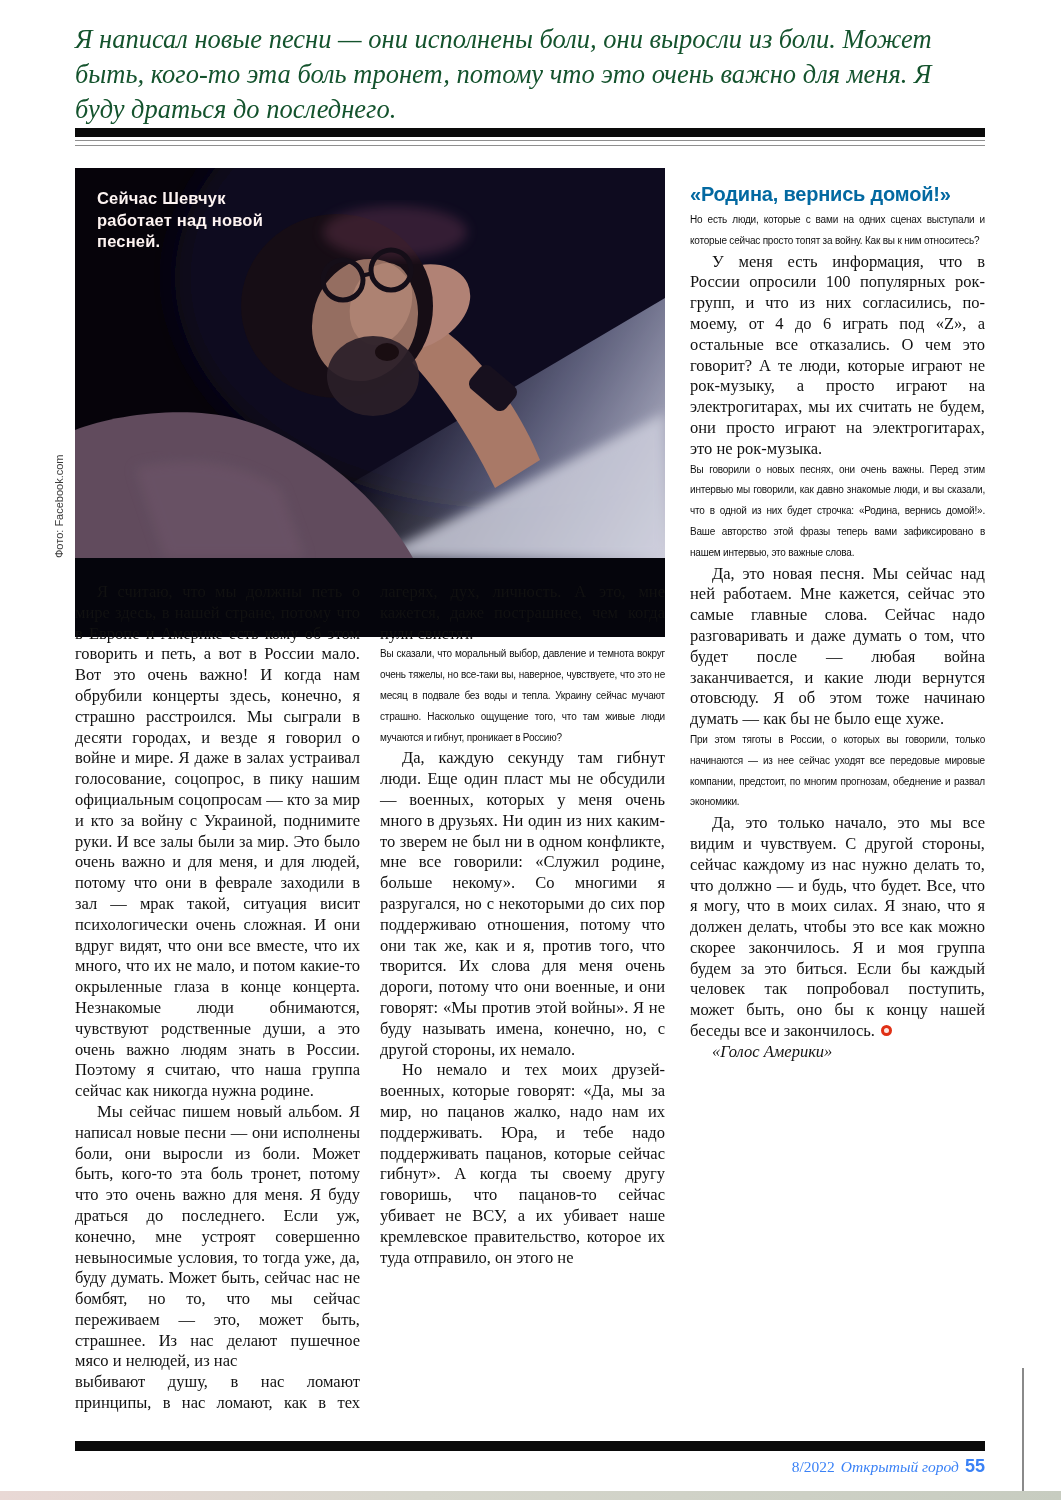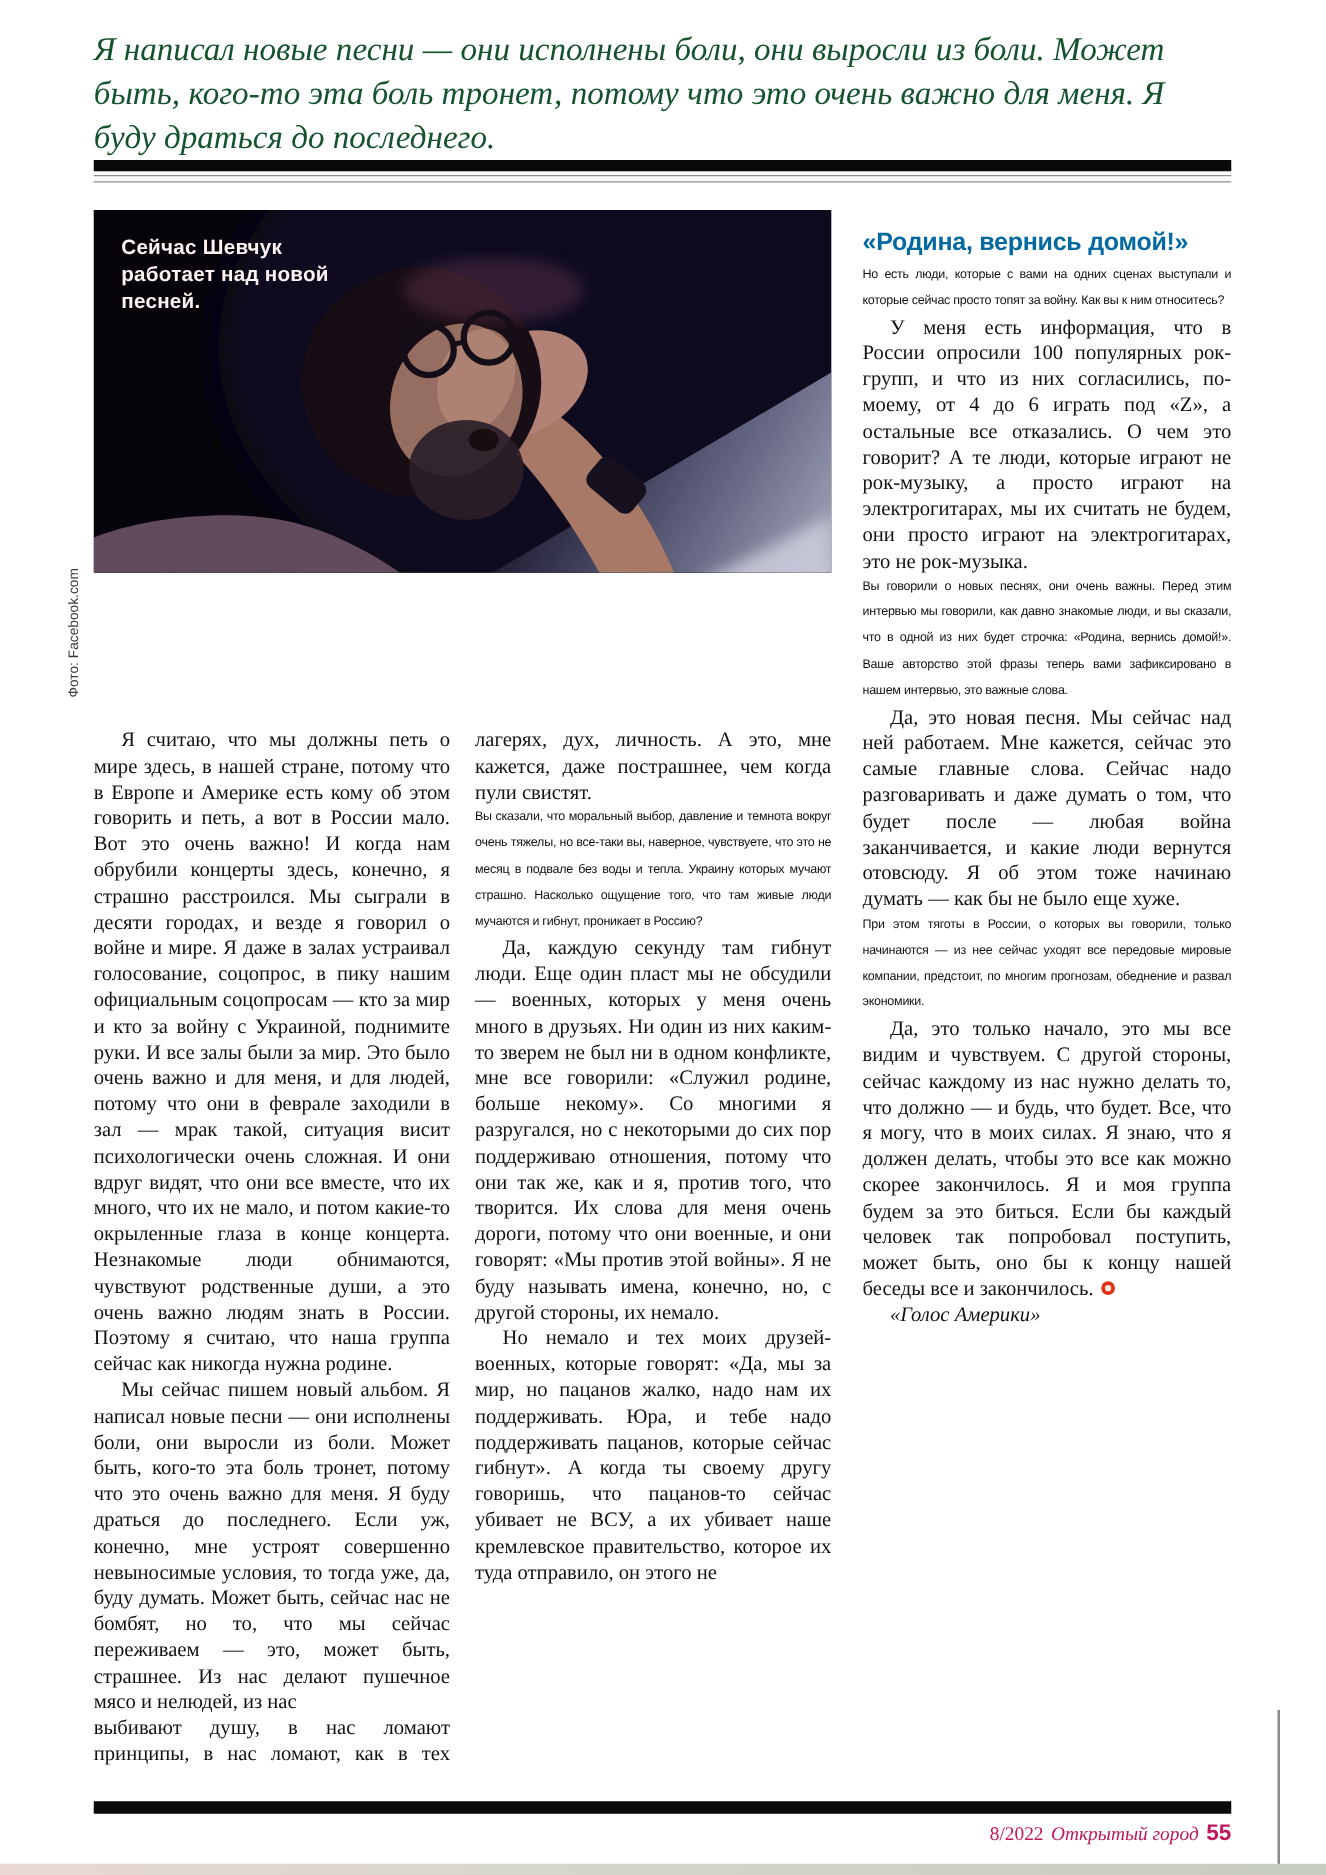--- a/index.html
+++ b/index.html
@@ -10,21 +10,21 @@
   .headline{position:absolute;left:75px;top:22px;width:912px;
             font-style:italic;font-size:26.5px;line-height:35px;color:#14532d;
             font-family:"Liberation Serif",serif;}
 
   
   .bar-thick{position:absolute;left:75px;top:128px;width:910px;height:9px;background:#0a0a0a;}
   .bar-double{position:absolute;left:75px;top:140px;width:910px;height:4px;
               border-top:1px solid #8f8f8f;border-bottom:1px solid #8f8f8f;}
 
   
-  .photo{position:absolute;left:75px;top:168px;width:590px;height:290px;overflow:hidden;background:#05050c;}
+  .photo{position:absolute;left:75px;top:168px;width:590px;height:469px;overflow:hidden;background:#05050c;}
   .photo svg{position:absolute;left:0;top:0;}
   .photo-caption{position:absolute;left:22px;top:20px;width:180px;z-index:2;
                  font-family:"Liberation Sans",sans-serif;font-weight:bold;
                  font-size:16.5px;line-height:21.5px;color:#fdf3f1;letter-spacing:.2px;}
   .photo-credit{position:absolute;left:53px;top:558px;transform-origin:0 0;transform:rotate(-90deg);
                 font-family:"Liberation Sans",sans-serif;font-size:11px;color:#3a3a3a;white-space:nowrap;}
 
   
   .cols12{position:absolute;left:75px;top:582px;width:590px;height:836px;
           column-count:2;column-gap:20px;column-fill:auto;overflow:hidden;}
@@ -38,21 +38,21 @@
   .heading{margin:10px 0 4px 0;font-family:"Liberation Sans",sans-serif;font-weight:bold;
            font-size:20px;line-height:24px;letter-spacing:-0.2px;color:#0369a1;}
   p.source{font-style:italic;text-indent:22px;text-align:left;}
 
   .endmark{display:inline-block;width:5px;height:5px;border:3px solid #e03015;border-radius:50%;
            background:#fde8e2;margin-left:6px;}
 
   
   .footer-bar{position:absolute;left:75px;top:1441px;width:910px;height:10px;background:#0a0a0a;}
   .footer{position:absolute;left:75px;top:1456px;width:910px;text-align:right;
-          font-size:15.5px;color:#be185d;}
+          font-size:15.5px;color:#3b82f6;}
   .footer .issue{font-family:"Liberation Serif",serif;}
   .footer .mag{font-style:italic;margin-left:6px;}
   .footer .pagenum{font-family:"Liberation Sans",sans-serif;font-weight:bold;font-size:18px;margin-left:6px;}
 
   .cropline{position:absolute;left:1022px;top:1368px;width:2px;height:124px;background:#8a8a8a;}
   .bottom-band{position:absolute;left:0;top:1491px;width:1061px;height:9px;
                background:linear-gradient(90deg,#e9d8d5,#d6d6cc 40%,#c7ccc0);}
 </style>
 </head>
 <body>
@@ -104,21 +104,21 @@
     </svg>
     <div class="photo-caption">Сейчас Шевчук работает над новой песней.</div>
   </div>
 
   <div class="photo-credit">Фото: Facebook.com</div>
 
   <div class="cols12">
     <p class="indent">Я считаю, что мы должны петь о мире здесь, в нашей стране, потому что в Европе и Америке есть кому об этом говорить и петь, а вот в России мало. Вот это очень важно! И когда нам обрубили концерты здесь, конечно, я страшно расстроился. Мы сыграли в десяти городах, и везде я говорил о войне и мире. Я даже в залах устраивал голосование, соцопрос, в пику нашим официальным соцопросам — кто за мир и кто за войну с Украиной, поднимите руки. И все залы были за мир. Это было очень важно и для меня, и для людей, потому что они в феврале заходили в зал — мрак такой, ситуация висит психологически очень сложная. И они вдруг видят, что они все вместе, что их много, что их не мало, и потом какие-то окрыленные глаза в конце концерта. Незнакомые люди обнимаются, чувствуют родственные души, а это очень важно людям знать в России. Поэтому я считаю, что наша группа сейчас как никогда нужна родине.</p>
     <p class="indent">Мы сейчас пишем новый альбом. Я написал новые песни — они исполнены боли, они выросли из боли. Может быть, кого-то эта боль тронет, потому что это очень важно для меня. Я буду драться до последнего. Если уж, конечно, мне устроят совершенно невыносимые условия, то тогда уже, да, буду думать. Может быть, сейчас нас не бомбят, но то, что мы сейчас переживаем — это, может быть, страшнее. Из нас делают пушечное мясо и нелюдей, из нас</p>
     <p class="noindent">выбивают душу, в нас ломают принципы, в нас ломают, как в тех лагерях, дух, личность. А это, мне кажется, даже пострашнее, чем когда пули свистят.</p>
-    <p class="q">Вы сказали, что моральный выбор, давление и темнота вокруг очень тяжелы, но все-таки вы, наверное, чувствуете, что это не месяц в подвале без воды и тепла. Украину которых мучают страшно. Насколько ощущение того, что там живые люди мучаются и гибнут, проникает в Россию?</p>
+    <p class="q">Вы сказали, что моральный выбор, давление и темнота вокруг очень тяжелы, но все-таки вы, наверное, чувствуете, что это не месяц в подвале без воды и тепла. Украину сейчас мучают страшно. Насколько ощущение того, что там живые люди мучаются и гибнут, проникает в Россию?</p>
     <p class="indent">Да, каждую секунду там гибнут люди. Еще один пласт мы не обсудили — военных, которых у меня очень много в друзьях. Ни один из них каким-то зверем не был ни в одном конфликте, мне все говорили: «Служил родине, больше некому». Со многими я разругался, но с некоторыми до сих пор поддерживаю отношения, потому что они так же, как и я, против того, что творится. Их слова для меня очень дороги, потому что они военные, и они говорят: «Мы против этой войны». Я не буду называть имена, конечно, но, с другой стороны, их немало.</p>
     <p class="indent">Но немало и тех моих друзей-военных, которые говорят: «Да, мы за мир, но пацанов жалко, надо нам их поддерживать. Юра, и тебе надо поддерживать пацанов, которые сейчас гибнут». А когда ты своему другу говоришь, что пацанов-то сейчас убивает не ВСУ, а их убивает наше кремлевское правительство, которое их туда отправило, он этого не</p>
   </div>
 
   <div class="col3">
     <h2 class="heading">«Родина, вернись домой!»</h2>
     <p class="q">Но есть люди, которые с вами на одних сценах выступали и которые сейчас просто топят за войну. Как вы к ним относитесь?</p>
     <p class="indent">У меня есть информация, что в России опросили 100 популярных рок-групп, и что из них согласились, по-моему, от 4 до 6 играть под «Z», а остальные все отказались. О чем это говорит? А те люди, которые играют не рок-музыку, а просто играют на электрогитарах, мы их считать не будем, они просто играют на электрогитарах, это не рок-музыка.</p>
     <p class="q">Вы говорили о новых песнях, они очень важны. Перед этим интервью мы говорили, как давно знакомые люди, и вы сказали, что в одной из них будет строчка: «Родина, вернись домой!». Ваше авторство этой фразы теперь вами зафиксировано в нашем интервью, это важные слова.</p>
     <p class="indent">Да, это новая песня. Мы сейчас над ней работаем. Мне кажется, сейчас это самые главные слова. Сейчас надо разговаривать и даже думать о том, что будет после — любая война заканчивается, и какие люди вернутся отовсюду. Я об этом тоже начинаю думать — как бы не было еще хуже.</p>

